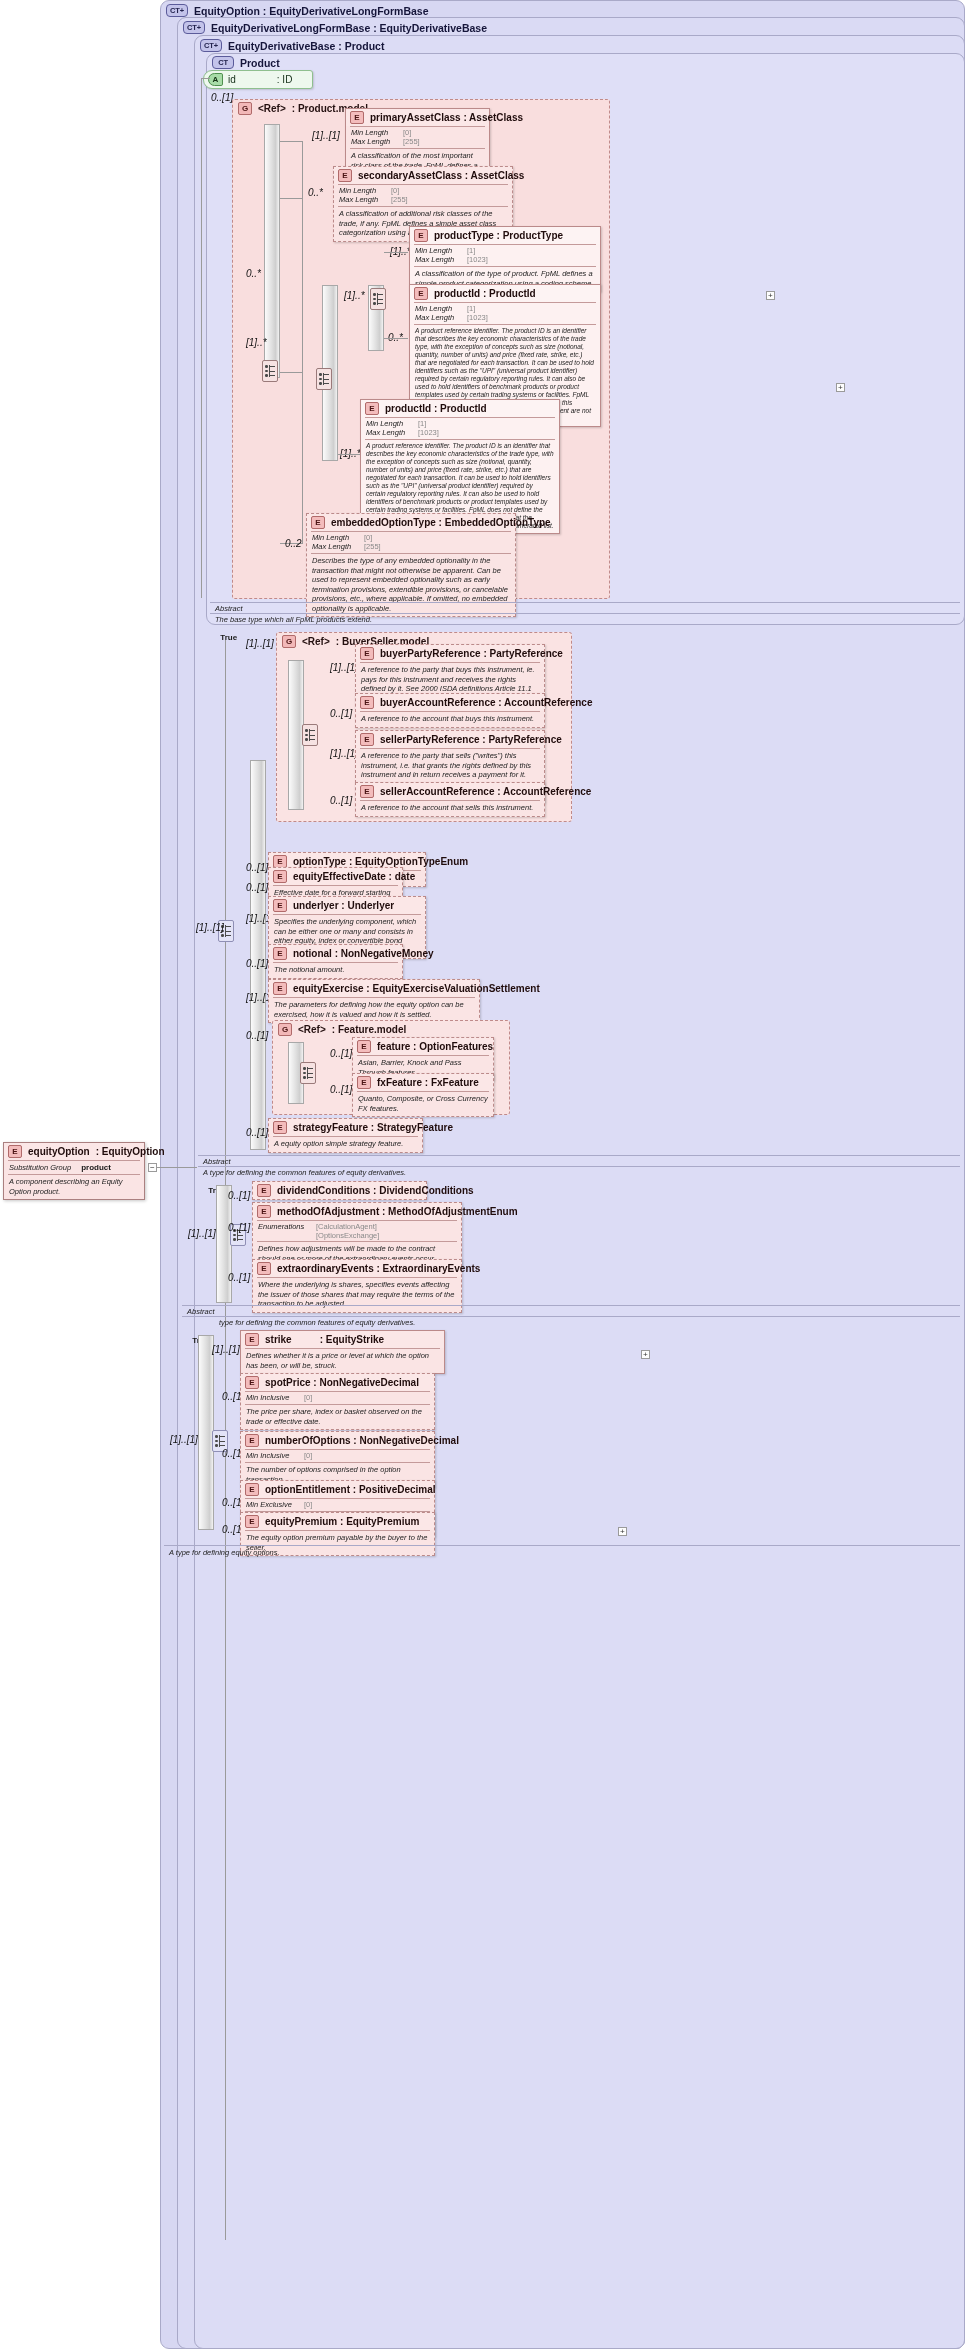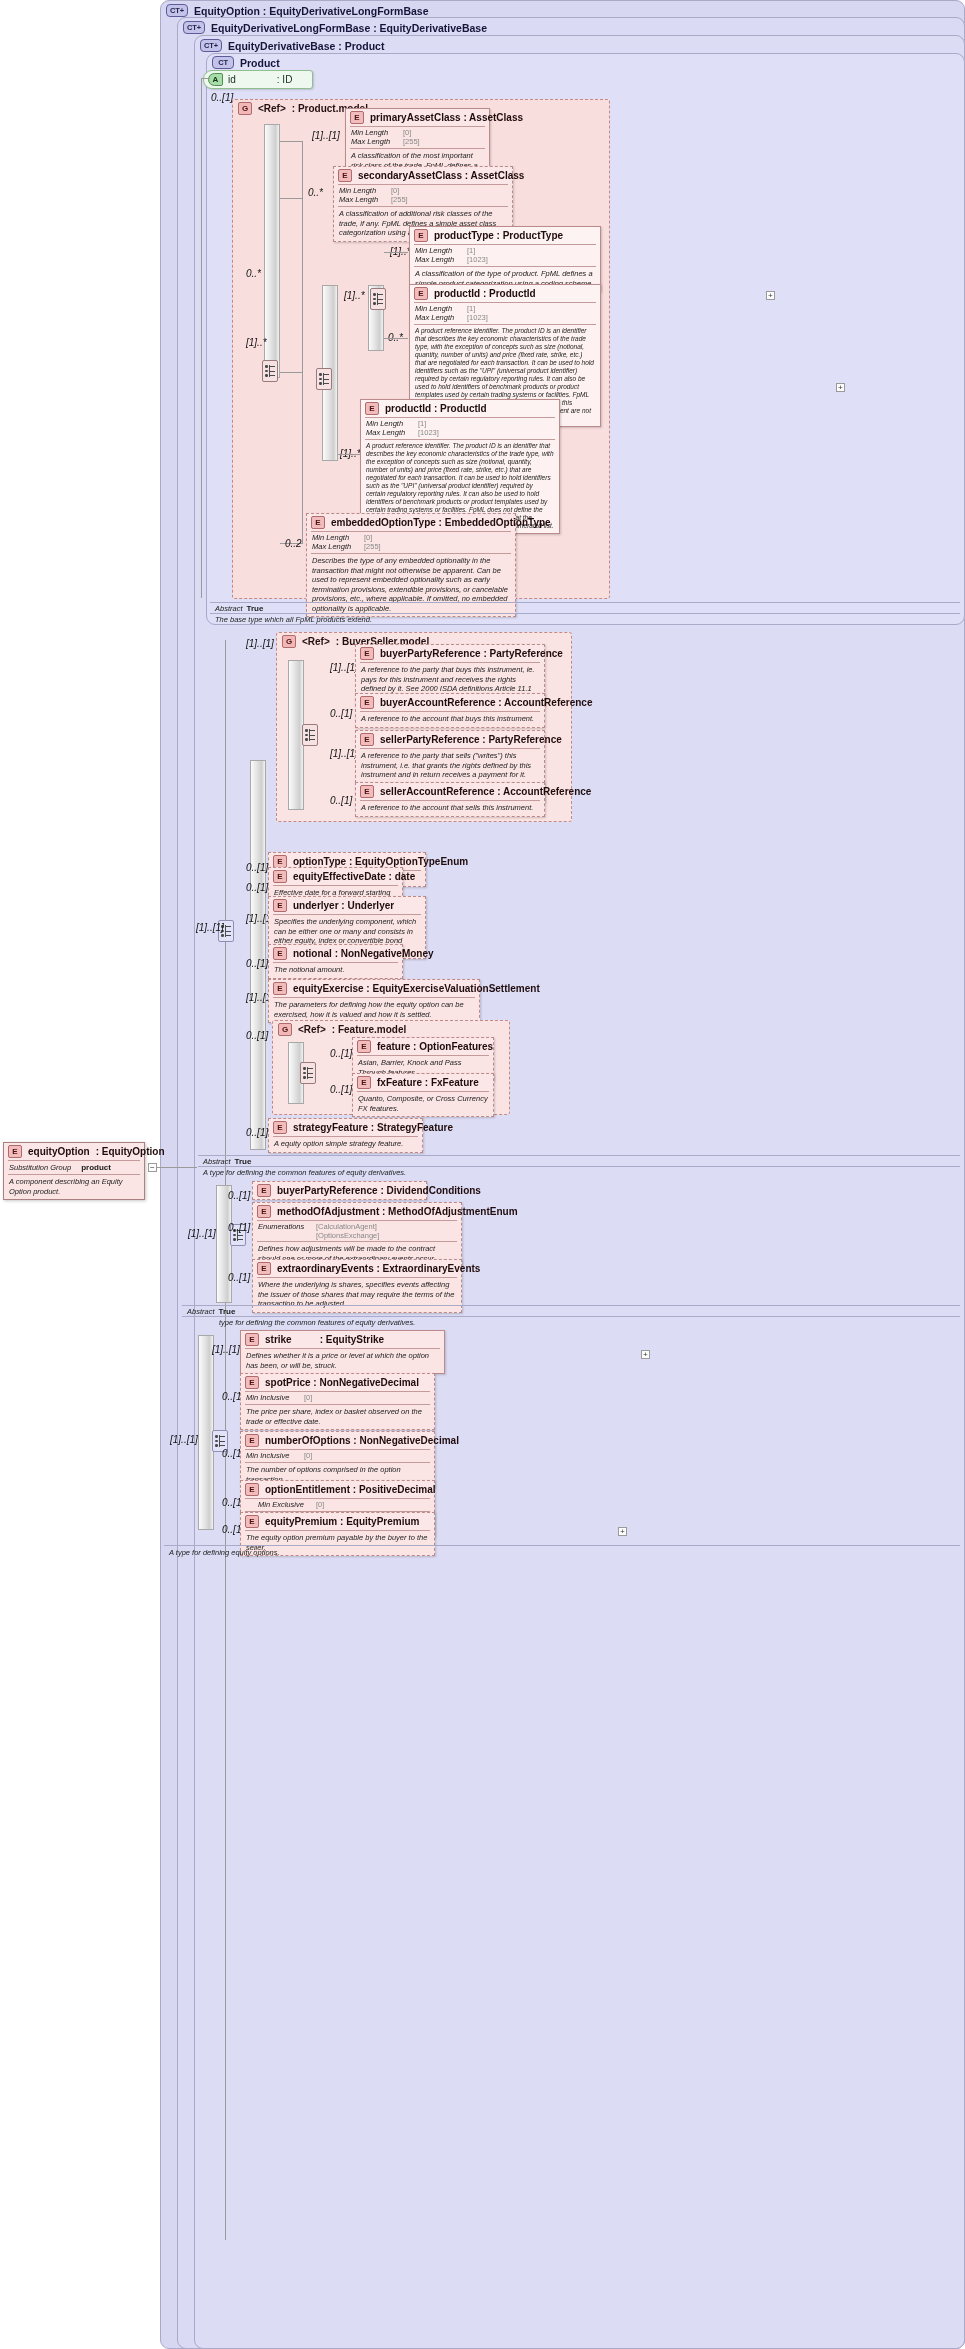--- a/index.html
+++ b/index.html
@@ -187,22 +187,23 @@
     display:flex; align-items:center; justify-content:center;
     font-size:8px; line-height:7px; color:#333; font-family:"Liberation Mono", monospace;
   }
   .minus {
     position:absolute; width:9px; height:9px;
     border:1px solid #9a9a9a; background:#fdfdfd;
     display:flex; align-items:center; justify-content:center;
     font-size:8px; line-height:7px; color:#333; font-family:"Liberation Mono", monospace;
   }
   .abstract-line {
-    position:absolute; display:flex; gap:4px; align-items:center;
+    position:absolute; display:flex; gap:20px; align-items:center;
     font-size:7.5px;
+    flex-direction:column;
   }
   .abstract-line .k { font-style:italic; }
   .abstract-line .v { font-weight:bold; font-size:8px; }
   .doc-line {
     position:absolute; font-size:7.5px; font-style:italic; color:#222;
   }
   .hrule { position:absolute; height:1px; background:#a9a9c8; }
 
   .enum-row {
     display:flex; gap:6px; padding:1px 5px; font-size:7.5px;
@@ -653,21 +654,21 @@
       <s></s>
       <s></s>
     </div>
 </div>
 <div class="occ" style="left:188px; top:1228px;">[1]..[1]</div>
 
 <div class="occ" style="left:228px; top:1190px;">0..[1]</div>
 <div class="node dashed" style="left:252px; top:1181px; width:175px;">
   <div class="node-title">
     <span class="e-badge">E</span>
-    <span>buyerPartyReference : DividendConditions</span>
+    <span>dividendConditions : DividendConditions</span>
   </div>
 </div>
 
 <div class="occ" style="left:228px; top:1222px;">0..[1]</div>
 <div class="node dashed" style="left:252px; top:1202px; width:210px;">
   <div class="node-title">
     <span class="e-badge">E</span>
     <span>methodOfAdjustment : MethodOfAdjustmentEnum</span>
   </div>
   <div class="node-sep"></div>
@@ -762,21 +763,21 @@
 
 <div class="occ" style="left:222px; top:1497px;">0..[1]</div>
 <div class="node dashed" style="left:240px; top:1480px; width:195px;">
   <div class="node-title">
     <span class="e-badge">E</span>
     <span>optionEntitlement : PositiveDecimal</span>
   </div>
   <div class="node-sep"></div>
   <div class="facets">
     <div class="row">
-        <span class="fname" style="width:58px;margin-left:12px;">Min Exclusive</span>
+        <span class="fname" style="width:58px;">Min Exclusive</span>
         <span class="fval">[0]</span>
       </div>
   </div>
   <div class="node-sep"></div>
   <div class="annot">The number of shares per option comprised in the option transaction.</div>
 </div>
 
 <div class="occ" style="left:222px; top:1524px;">0..[1]</div>
 <div class="node dashed" style="left:240px; top:1512px; width:195px;">
   <div class="node-title">

